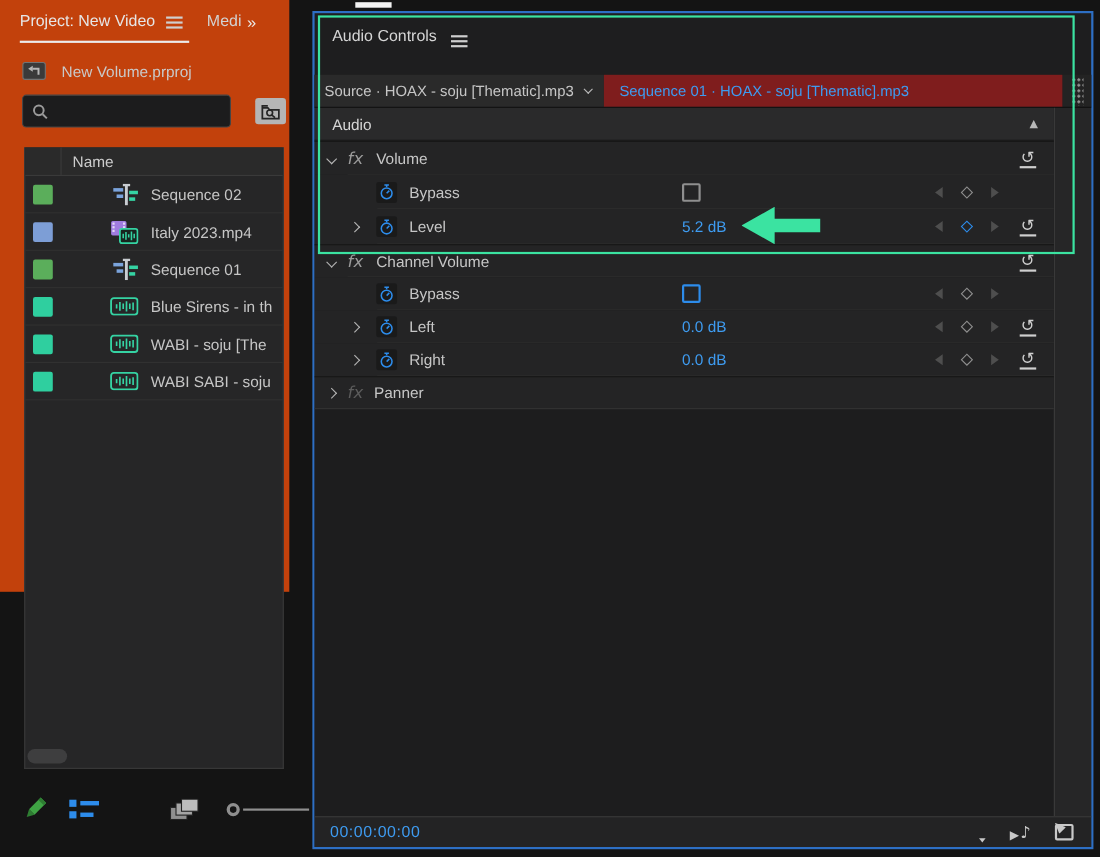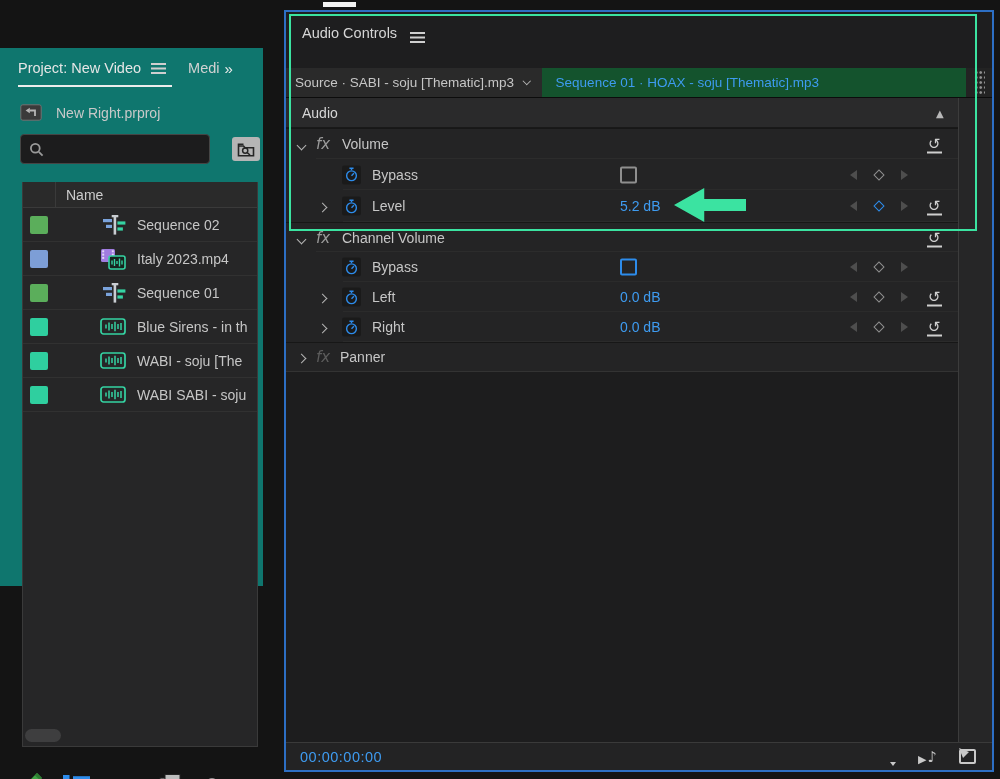--- a/index.html
+++ b/index.html
@@ -3,21 +3,21 @@
 <meta charset="utf-8">
 <style>
   * { margin:0; padding:0; box-sizing:border-box; }
   html,body { width:1000px; height:779px; background:#141414; overflow:hidden;
     font-family:"Liberation Sans", sans-serif; }
   .stage { position:relative; width:1000px; height:779px; }
   .abs { position:absolute; }
   .vc { top:50%; transform:translateY(-50%); }
 
   
-  .pp { position:absolute; left:0; top:8; width:263px; height:538px; background:#0f766e; color:#c6c6c6;margin-top:48px; }
+  .pp { position:absolute; left:0; top:8; width:263px; height:538px; background:#c2410c; color:#c6c6c6; }
   .pp-tabbar { position:absolute; left:18px; top:10px; display:flex; align-items:flex-end; }
   .pp-tab { display:flex; align-items:center; gap:10px; border-bottom:2px solid #ececec; padding:2px 6px 9px 0; color:#e6e6e6; font-size:14.5px; }
   .icon-menu { display:inline-block; width:15px; height:2px; background:#cfcfcf; box-shadow:0 4.5px 0 #cfcfcf, 0 9px 0 #cfcfcf; margin-top:-9px; }
   .pp-tab-next { margin-left:16px; padding-bottom:11px; color:#d2d2d2; font-size:14.5px;text-align:right; }
   .pp-overflow { margin-left:5px; padding-bottom:10px; color:#ececec; font-size:15px; letter-spacing:-2px; }
   .pp-projrow { position:absolute; left:20px; top:56px; display:flex; align-items:center; gap:14px; }
   .pp-projname { font-size:14px; color:#c9c9c9; }
   .pp-search { position:absolute; left:20px; top:86px; width:190px; height:30px; background:#1c1c1d; border:1px solid #454545; border-radius:4px; display:flex; align-items:center; padding-left:8px; }
   .pp-search input { background:transparent; border:none; outline:none; color:#ddd; font-size:13px; width:140px; margin-left:6px; }
   .pp-findbtn { position:absolute; left:232px; top:89px; width:28px; height:24px; background:#b5b5b5; border-radius:3px; display:flex; align-items:center; justify-content:center; }
@@ -37,21 +37,21 @@
   .slider { display:flex; align-items:center; margin-left:22px; }
   .knob { width:12px; height:12px; border:3px solid #8f8f8f; border-radius:50%; }
   .sliderline { width:60px; height:2.5px; background:#8f8f8f; margin-left:3px; }
 
   
   .ec { position:absolute; left:284px; top:10px; width:710px; height:762px; border:2px solid #2d6fc4; background:#1e1e1f; display:flex; flex-direction:column; color:#c6c6c6; }
   .ec-title { height:56px; display:flex; align-items:flex-start; padding:13px 0 0 16px; gap:13px; }
   .ec-title-text { font-size:14.5px; color:#d6d6d6; }
   .ec-tabs { height:30px; display:flex; align-items:stretch; background:#1e1e1f; border-bottom:1px solid #0c0c0c; }
   .ec-tab-src { background:#2a2a2a; display:flex; align-items:center; gap:10px; padding:0 12px 0 9px; color:#c6c6c6; font-size:13.5px; }
-  .ec-tab-seq { background:#14532d; display:flex; align-items:center; padding:0 14px; color:#3e9bf0; font-size:13.5px; flex:1; }
+  .ec-tab-seq { background:#7f1d1d; display:flex; align-items:center; padding:0 14px; color:#3e9bf0; font-size:13.5px; flex:1; }
   .ec-grip { width:26px; background:#232323; display:flex; align-items:center; justify-content:center; }
   .gripdots { width:11px; height:26px; background-image:radial-gradient(#909090 1.1px, transparent 1.4px); background-size:4.5px 5px; }
   .ec-body { flex:1; display:flex; min-height:0; }
   .ec-rows { width:672px; display:flex; flex-direction:column; }
   .ec-strip { flex:1; background:#262627; border-left:1px solid #3c3c3c; }
   .row { position:relative; background:#242425; flex:0 0 auto; }
   .row-audio { height:30px; background:#2a2a2b; border-bottom:1px solid #191919; }
   .row-audio .sec { position:absolute; left:16px; font-size:14px; color:#d6d6d6; }
   .row-g { height:31px; border-top:1px solid #171717; }
   .row-g::after { content:''; position:absolute; left:30px; right:0; bottom:0; height:1px; background:#2c2c2c; }
@@ -110,21 +110,21 @@
       <span class="pp-tab-next">Medi</span>
       <span class="pp-overflow">»</span>
     </div>
 
     <div class="pp-projrow">
       <svg width="22" height="17">
           <rect x="0.8" y="0.8" width="20.4" height="15.4" rx="2" fill="#3a3a3a" stroke="#737373"></rect>
           <path d="M15 12 V6.5 H9.5" stroke="#b5b5b5" fill="none" stroke-width="1.8"></path>
           <polygon points="9.8,3.8 9.8,9.2 5.6,6.5" fill="#b5b5b5"></polygon>
         </svg>
-      <span class="pp-projname">New Right.prproj</span>
+      <span class="pp-projname">New Volume.prproj</span>
     </div>
 
     <div class="pp-search">
       <svg width="15" height="15">
           <circle cx="6.3" cy="6.3" r="4.4" stroke="#9a9a9a" fill="none" stroke-width="1.8"></circle>
           <line x1="9.8" y1="9.8" x2="13.6" y2="13.6" stroke="#9a9a9a" stroke-width="1.8"></line>
         </svg>
       <input type="text" value="" style="">
     </div>
     <div class="pp-findbtn">
@@ -283,21 +283,21 @@
   </section>
 
   <section class="ec">
     <div class="ec-title">
       <span class="ec-title-text">Audio Controls</span>
       <span class="icon-menu" style="margin-top:7px"></span>
     </div>
 
     <div class="ec-tabs">
       <div class="ec-tab-src">
-        <span>Source · SABI - soju [Thematic].mp3</span>
+        <span>Source · HOAX - soju [Thematic].mp3</span>
         <span class="chev sm"></span>
       </div>
       <div class="ec-tab-seq">
         <span>Sequence 01 · HOAX - soju [Thematic].mp3</span>
       </div>
       <div class="ec-grip">
           <span class="gripdots"></span>
         </div>
     </div>
 

